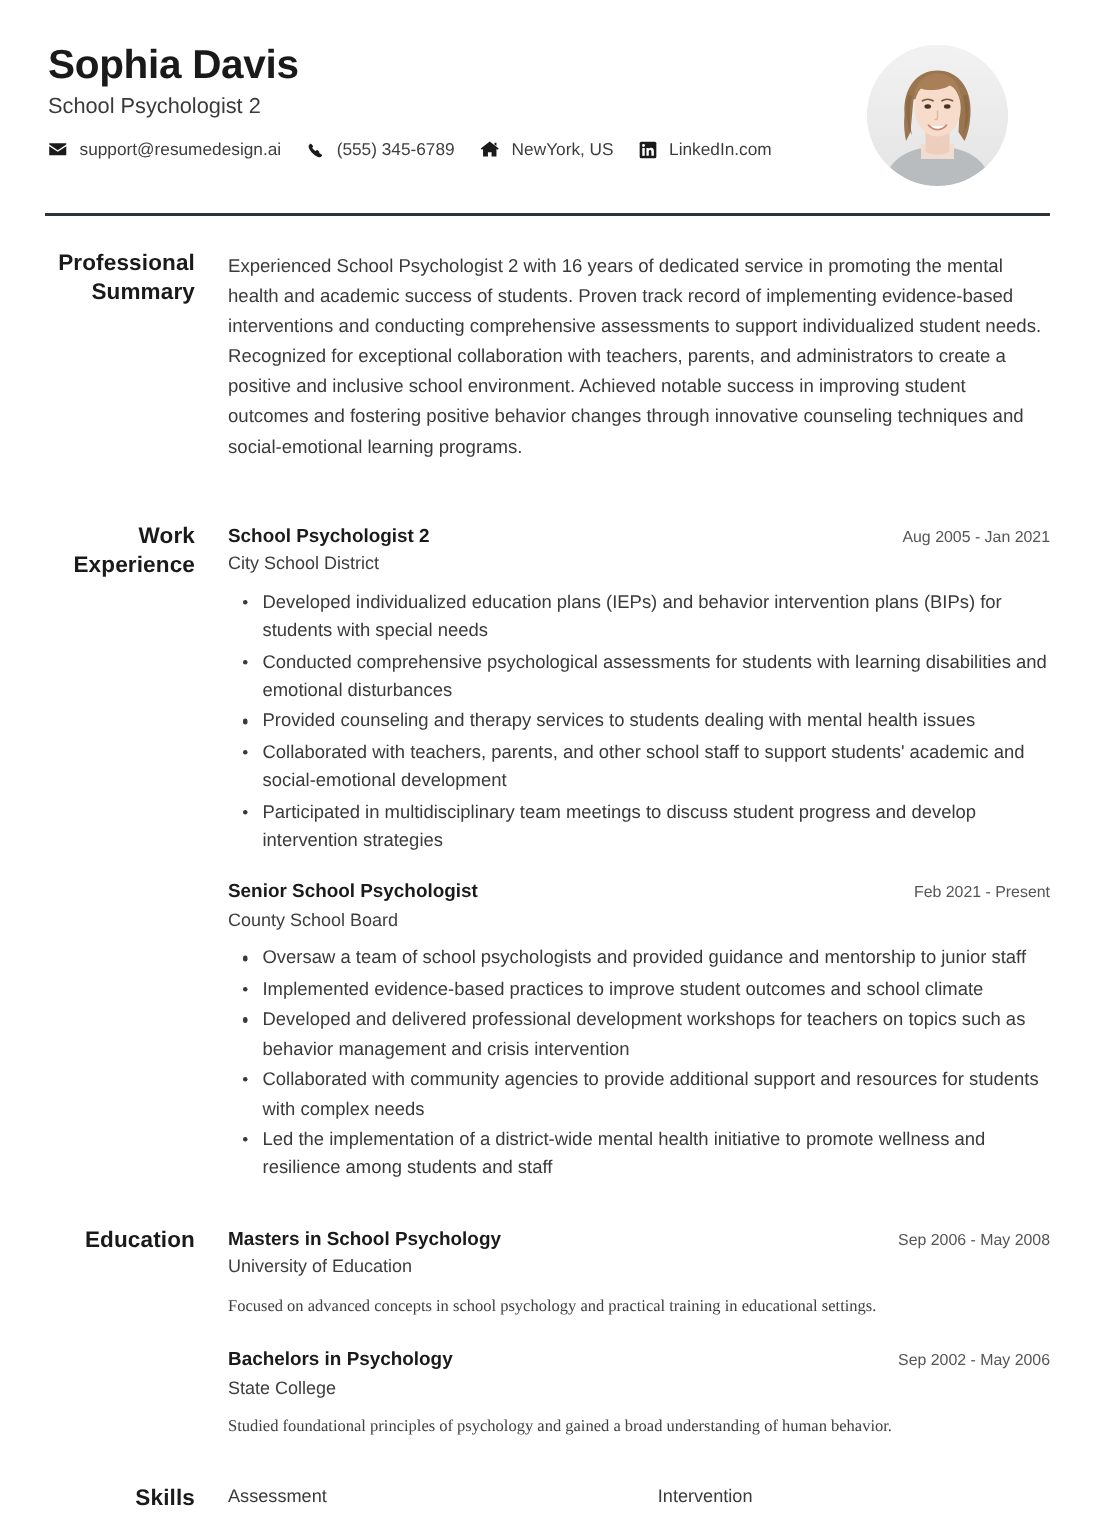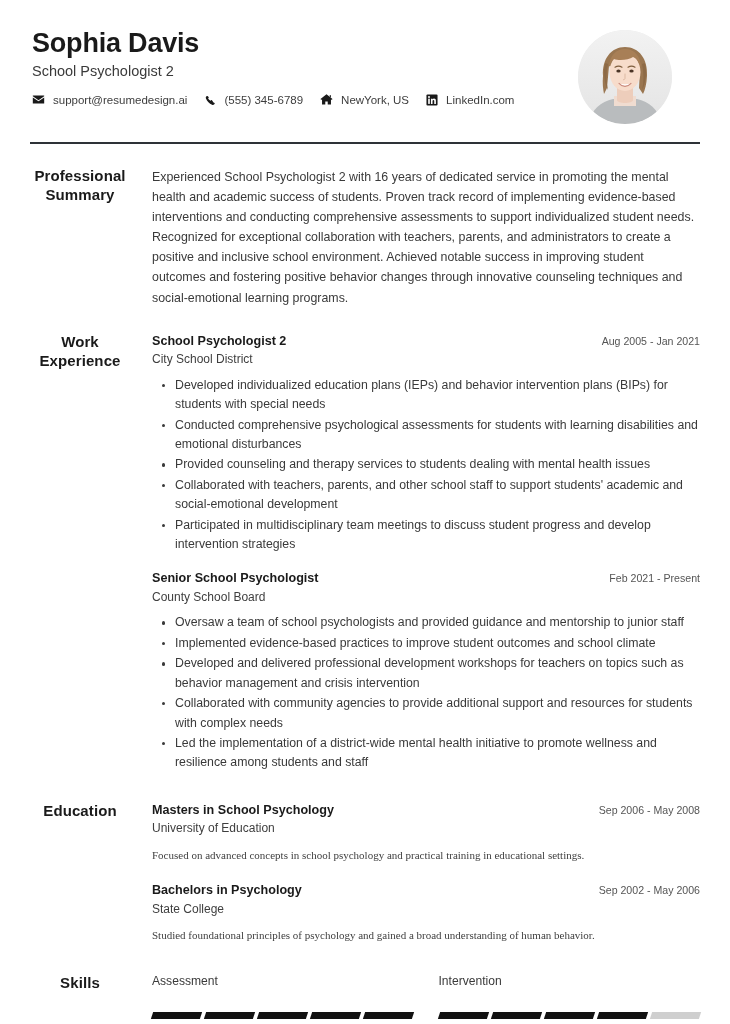--- a/index.html
+++ b/index.html
@@ -80,21 +80,21 @@
   
   .body-area { padding: 0 30px 0 30px; }
   .section {
     display: flex;
     align-items: flex-start;
     margin-top: 22px;
   }
   .section-label {
     width: 122px;
     flex-shrink: 0;
-    text-align: center;
+    text-align: right;
     padding-right: 22px;
     font-size: 15px;
     font-weight: bold;
     color: #1a1a1a;
     line-height: 1.28;
     letter-spacing: 0.1px;
   }
   .section-body {
     flex: 1;
     min-width: 0;
@@ -295,21 +295,21 @@
 
   <div class="body-area">
 
     <div class="section">
       <div class="section-label">Professional Summary</div>
       <div class="section-body">
         <div class="summary-text">Experienced School Psychologist 2 with 16 years of dedicated service in promoting the mental health and academic success of students. Proven track record of implementing evidence-based interventions and conducting comprehensive assessments to support individualized student needs. Recognized for exceptional collaboration with teachers, parents, and administrators to create a positive and inclusive school environment. Achieved notable success in improving student outcomes and fostering positive behavior changes through innovative counseling techniques and social-emotional learning programs.</div>
       </div>
     </div>
 
-    <div class="section" style="margin-top:24px;">
+    <div class="section" style="margin-top:40px;">
       <div class="section-label">Work Experience</div>
       <div class="section-body">
 
         <div class="entry">
           <div class="entry-head">
             <div class="entry-title">School Psychologist 2</div>
             <div class="entry-date">Aug 2005 - Jan 2021</div>
           </div>
           <div class="entry-org">City School District</div>
           <ul class="bullets">

